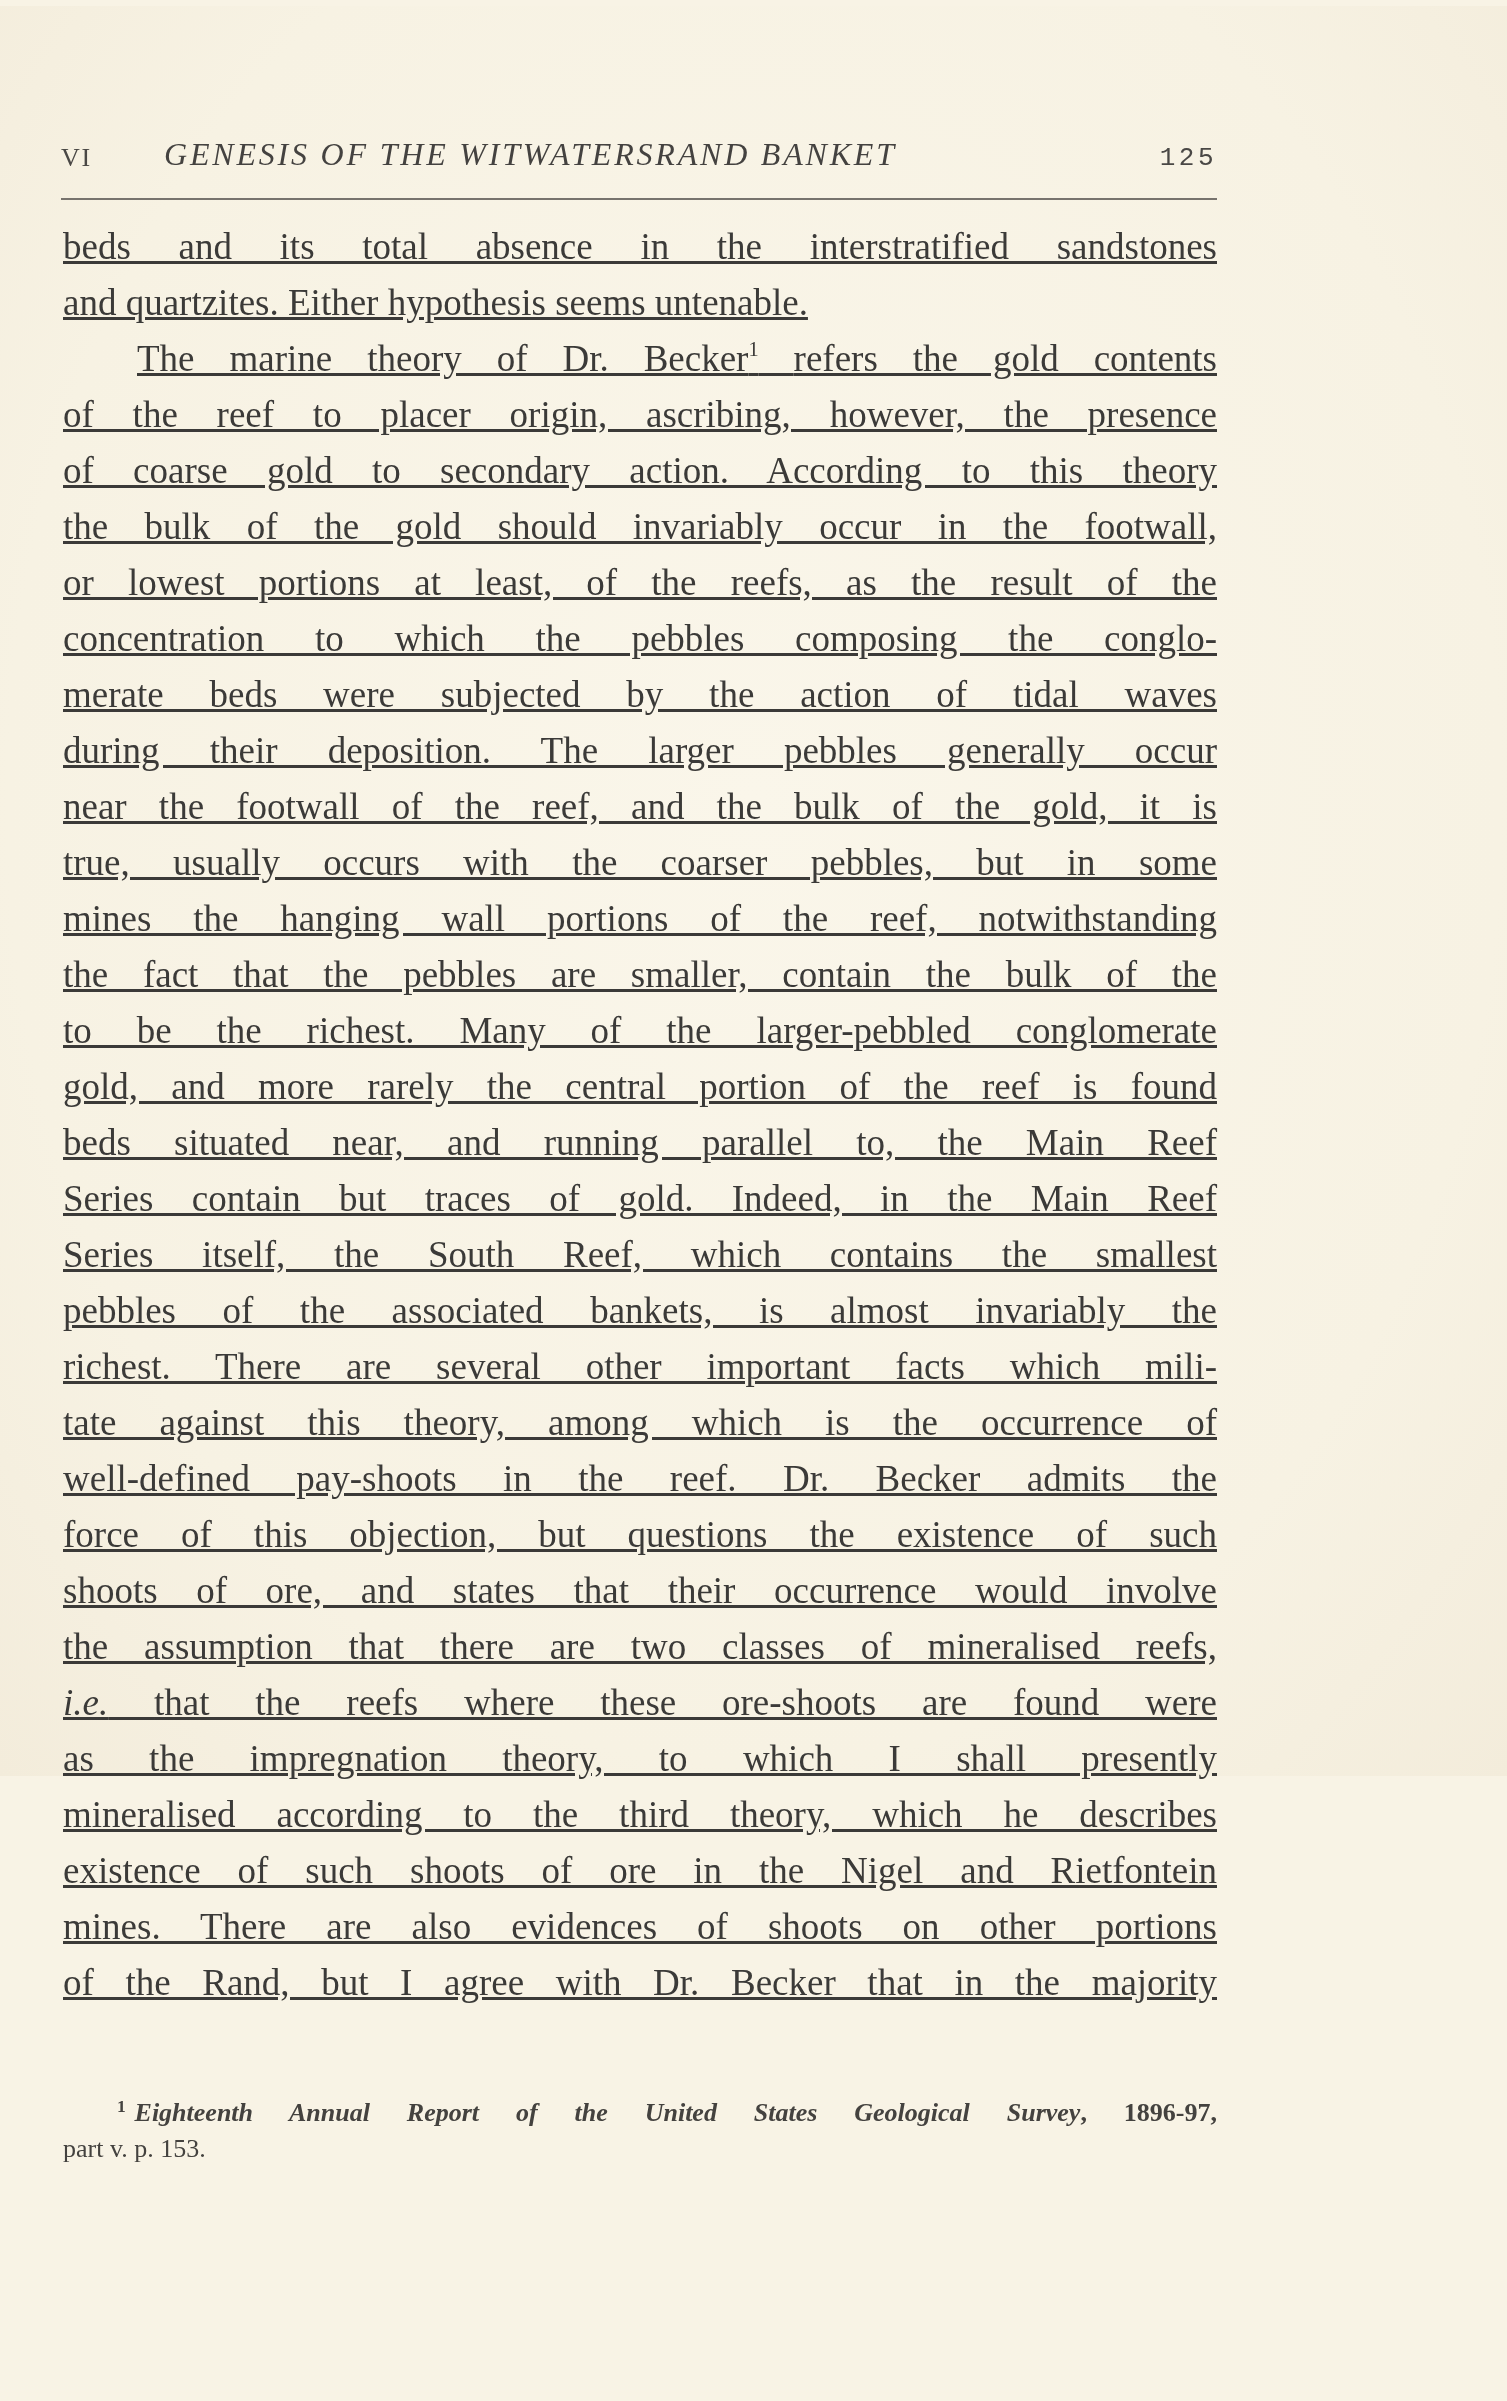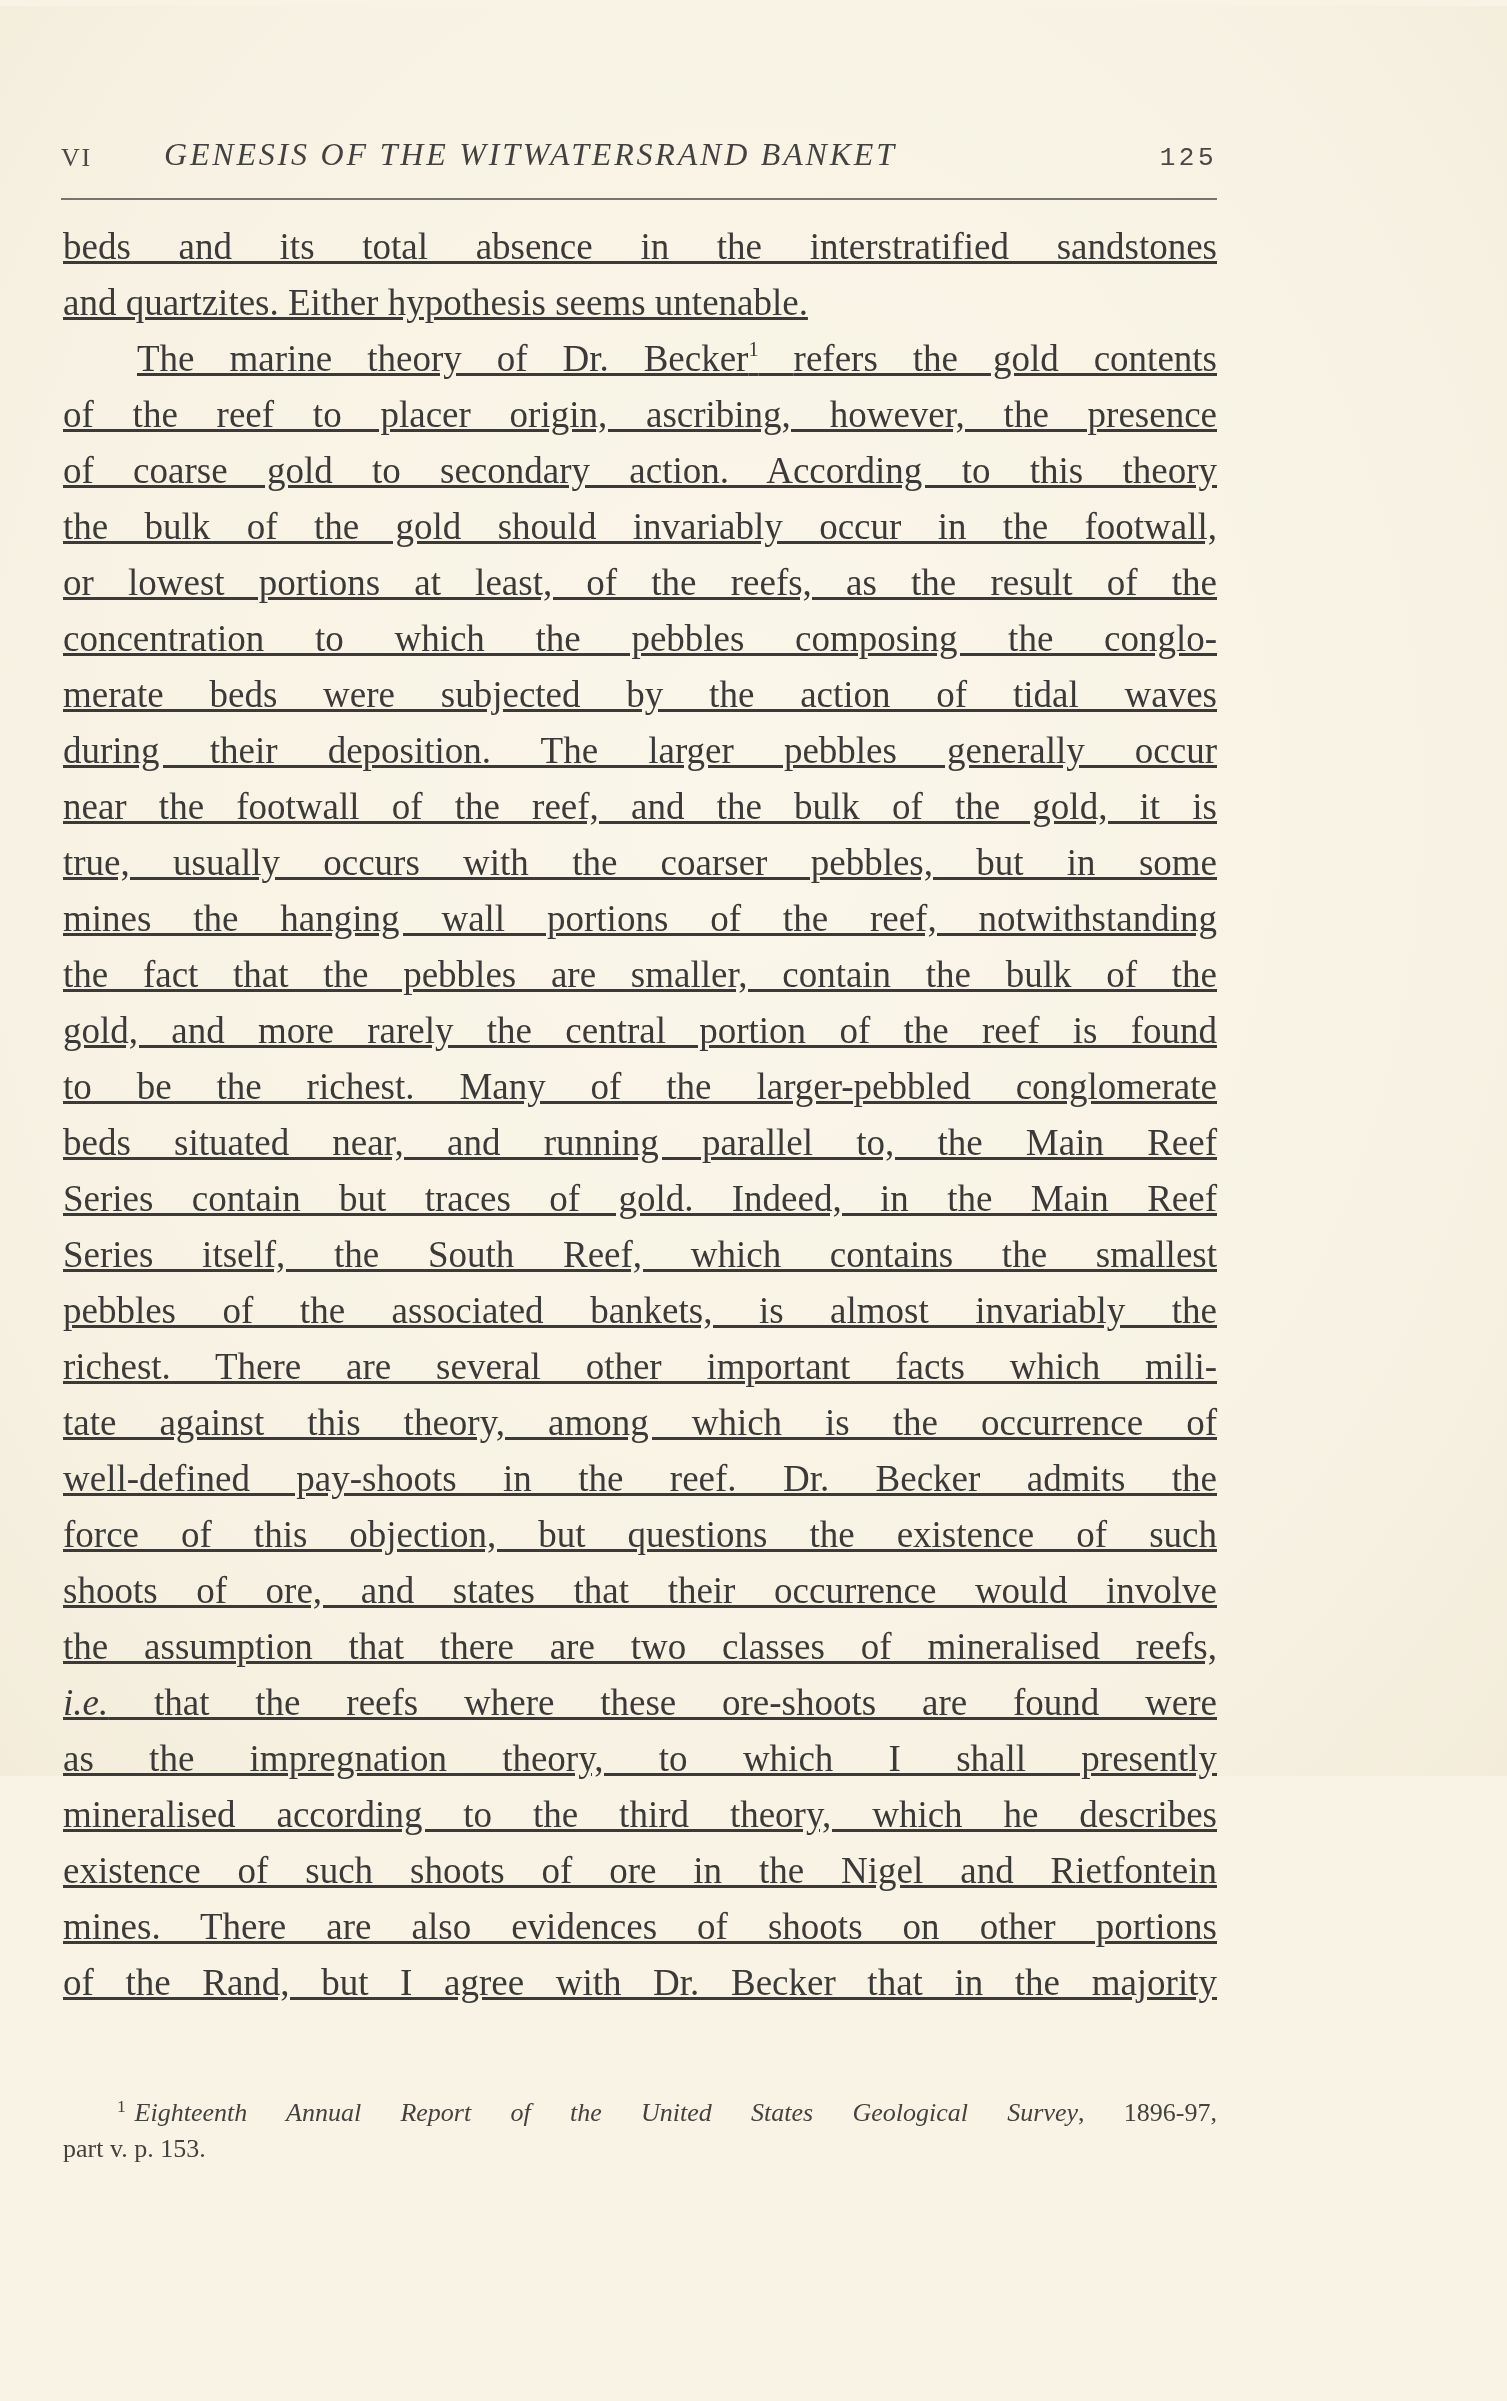--- a/index.html
+++ b/index.html
@@ -102,20 +102,21 @@
     color: #44423f;
   }
   .fn-line {
     display: block;
     white-space: nowrap;
   }
   .fn-line.first {
     padding-left: 54px;
     text-align: justify;
     text-align-last: justify;
+    font-weight: bold;
   }
   .fn-title { font-style: italic; }
   .fn-marker {
     font-size: 17.5px;
     vertical-align: 8.8px;
     margin-right: 8.8px;
   }
 </style>
 </head>
 <body>
@@ -138,22 +139,22 @@
     <span class="line">of coarse gold to secondary action.  According to this theory</span>
     <span class="line">the bulk of the gold should invariably occur in the footwall,</span>
     <span class="line">or lowest portions at least, of the reefs, as the result of the</span>
     <span class="line">concentration to which the pebbles composing the conglo-</span>
     <span class="line">merate beds were subjected by the action of tidal waves</span>
     <span class="line">during their deposition.  The larger pebbles generally occur</span>
     <span class="line">near the footwall of the reef, and the bulk of the gold, it is</span>
     <span class="line">true, usually occurs with the coarser pebbles, but in some</span>
     <span class="line">mines the hanging wall portions of the reef, notwithstanding</span>
     <span class="line">the fact that the pebbles are smaller, contain the bulk of the</span>
+    <span class="line">to be the richest.  Many of the larger-pebbled conglomerate</span>
     <span class="line">gold, and more rarely the central portion of the reef is found</span>
-    <span class="line">to be the richest.  Many of the larger-pebbled conglomerate</span>
     <span class="line">beds situated near, and running parallel to, the Main Reef</span>
     <span class="line">Series contain but traces of gold.  Indeed, in the Main Reef</span>
     <span class="line">Series itself, the South Reef, which contains the smallest</span>
     <span class="line">pebbles of the associated bankets, is almost invariably the</span>
     <span class="line">richest.  There are several other important facts which mili-</span>
     <span class="line">tate against this theory, among which is the occurrence of</span>
     <span class="line">well-defined pay-shoots in the reef.  Dr. Becker admits the</span>
     <span class="line">force of this objection, but questions the existence of such</span>
     <span class="line">shoots of ore, and states that their occurrence would involve</span>
     <span class="line">the assumption that there are two classes of mineralised reefs,</span>

